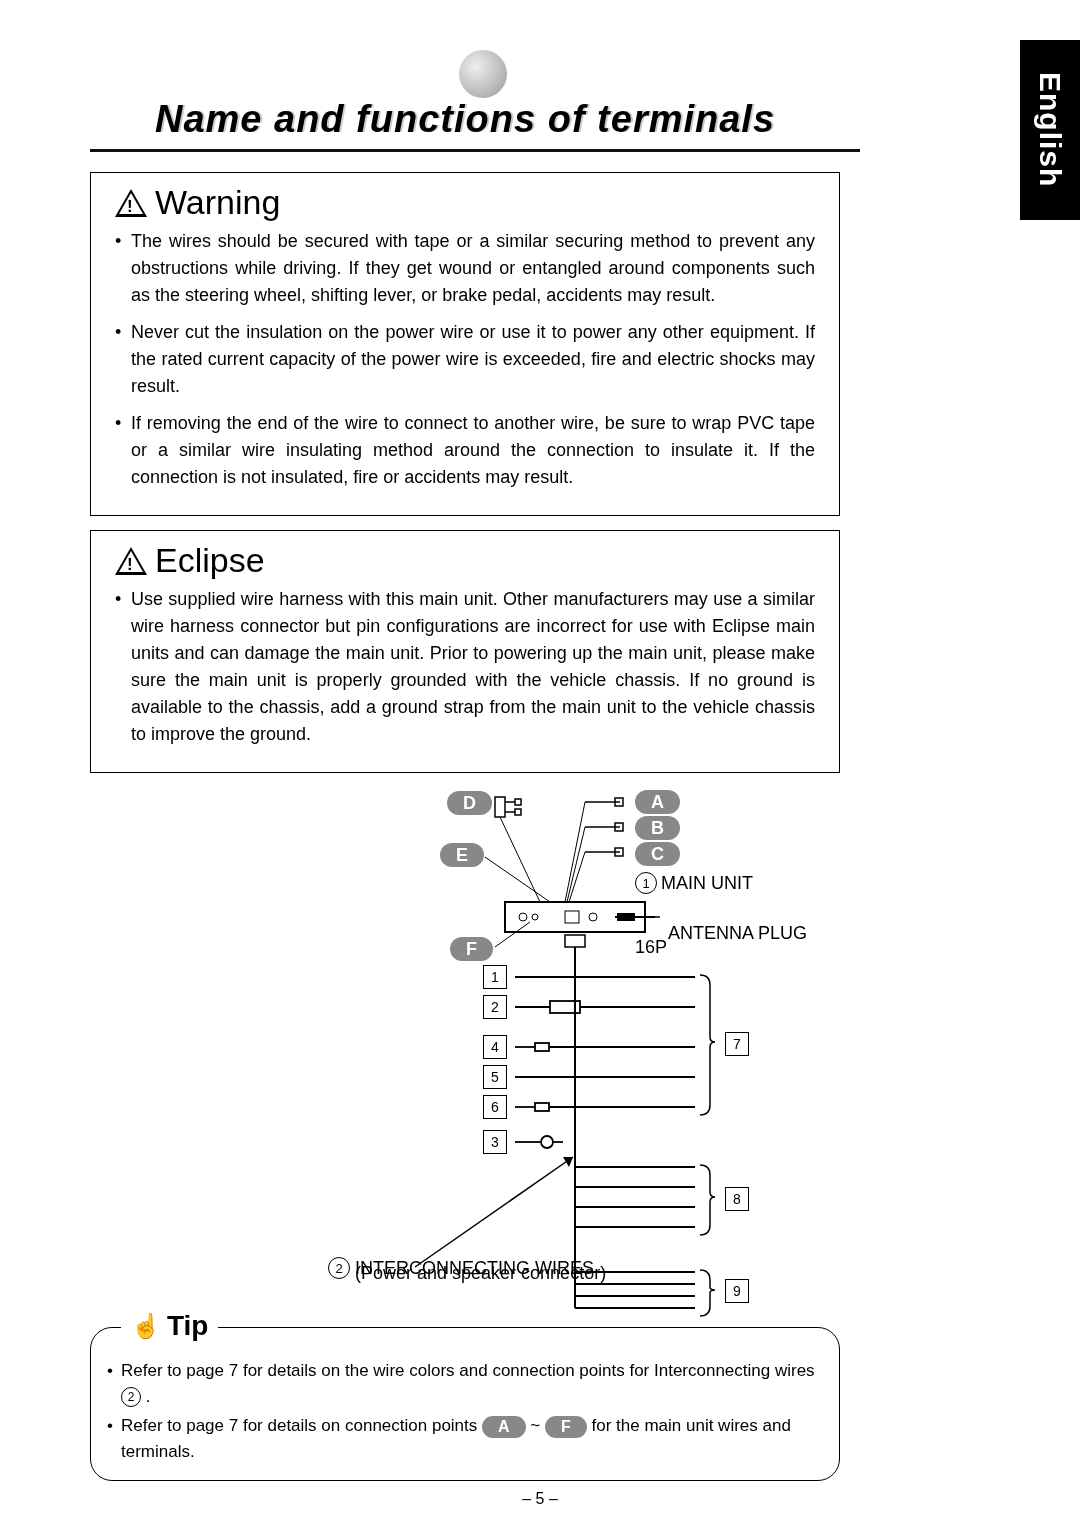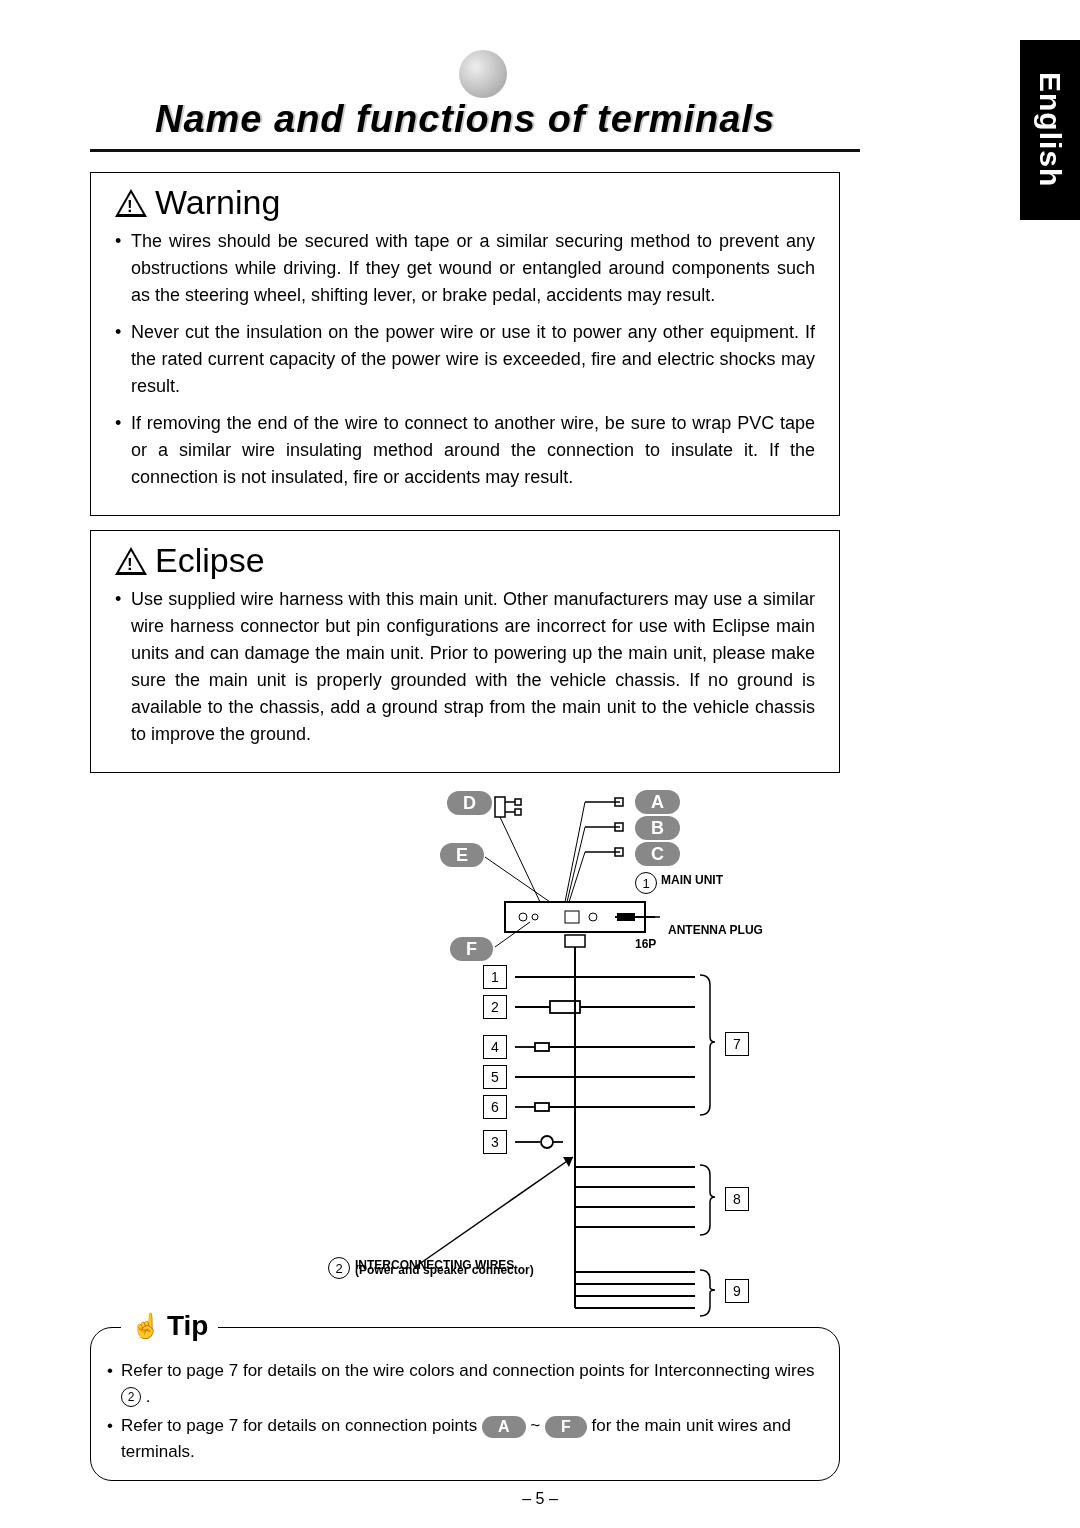--- a/index.html
+++ b/index.html
@@ -151,22 +151,21 @@
   .num-box {
     position: absolute;
     width: 22px; height: 22px;
     border: 1.5px solid #000;
     font-size: 14px;
     display:flex;align-items:center;justify-content:center;
     background:#fff;
   }
   .small-label {
     position:absolute;
-    font-size: 12px;
-    font-weight: bold;
+    font-size: 18px;
   }
   .tip-box {
     position: relative;
     border: 1.5px solid #000;
     border-radius: 22px;
     width: 750px;
     padding: 30px 16px 12px 16px;
     box-sizing: border-box;
     margin-top: 10px;
   }

